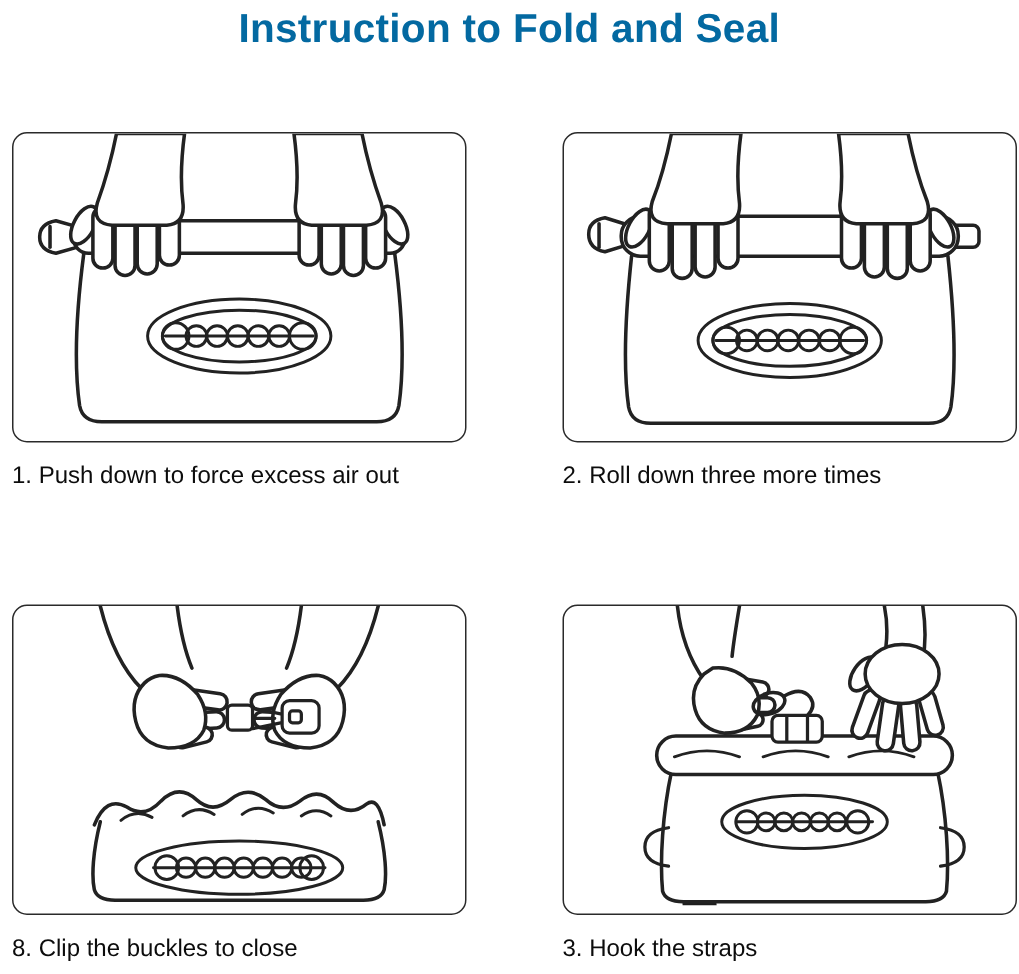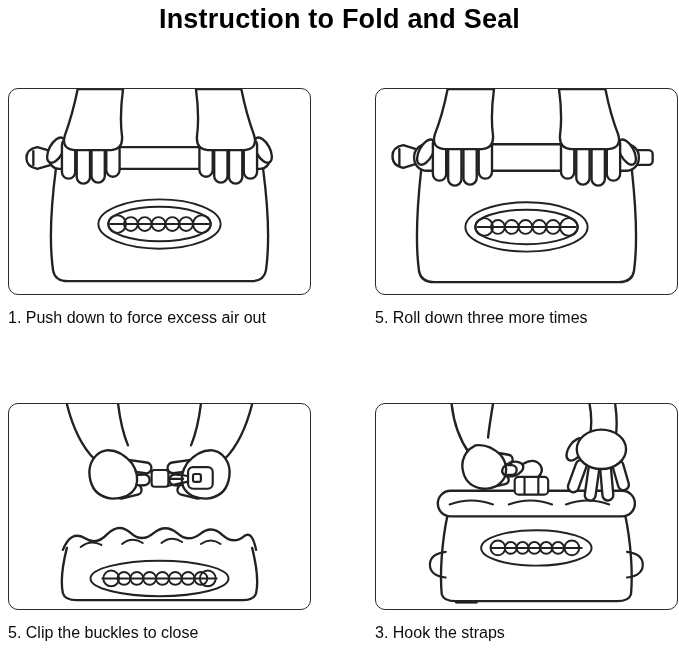--- a/index.html
+++ b/index.html
@@ -14,21 +14,21 @@
     color: #0d0d0d;
     overflow: hidden;
   }
   .page { width: 679px; height: 649px; }
   .page-title {
     margin: 2px 0 0 0;
     text-align: center;
     font-size: 27px;
     line-height: 34px;
     font-weight: 700;
-    color: #000000;
+    color: #0369a1;
     letter-spacing: 0.2px;
   }
   .steps-grid {
     display: grid;
     grid-template-columns: 303px 303px;
     column-gap: 64px;
     row-gap: 76px;
     margin: 52px 4px 0 8px;
   }
   .step-cell { width: 303px; }
@@ -139,21 +139,21 @@
           <g fill="#ffffff" stroke="#222" stroke-width="2.4" stroke-linecap="round" stroke-linejoin="round">
             <ellipse cx="252" cy="64" rx="7" ry="14" transform="rotate(-28 252 64)"></ellipse>
             <rect x="231.5" y="48" width="13.5" height="45" rx="6.7"></rect>
             <rect x="216" y="51" width="13.5" height="47" rx="6.7"></rect>
             <rect x="200.5" y="51" width="13.5" height="46" rx="6.7"></rect>
             <rect x="185" y="48" width="13.5" height="43" rx="6.7"></rect>
             <path d="M230,0 C234,20 239,36 243,46 Q247,60 233,61 L195,61 Q183,60 184,47 C186,32 185,15 183,0 Z"></path>
           </g>
         </svg>
       </div>
-      <div class="caption">5. Roll down three more times</div>
+      <div class="caption">2. Roll down three more times</div>
     </div>
 
     <div class="step-cell">
       <div class="panel">
         <svg viewBox="0 0 300 208" preserveAspectRatio="xMidYMid meet" aria-hidden="true">
           <g fill="none" stroke="#222" stroke-width="2.4" stroke-linecap="round" stroke-linejoin="round">
             <path d="M56,146 C51,166 50,183 52,192 Q54,199 66,199 L234,199 Q246,199 248,192 C250,183 249,166 244,146"></path>
             <path d="M52,148 Q60,128 74,136 Q86,144 97,132 Q109,120 121,131 Q132,141 144,131 Q156,121 168,131 Q179,141 191,132 Q203,122 214,133 Q225,143 236,134 Q244,128 248,148"></path>
             <path stroke-width="2" d="M70,145 Q80,137 91,143 M112,142 Q122,134 133,141 M152,141 Q162,133 173,140 M192,142 Q202,135 212,142"></path>
           </g>
@@ -185,21 +185,21 @@
             <path d="M214,52 Q224,62 220,78 Q216,94 198,96 Q180,96 174,84 Q170,72 178,60 Q190,46 204,47 Q210,48 214,52 Z"></path>
           </g>
           <g fill="#ffffff" stroke="#222" stroke-width="2.2" stroke-linecap="round" stroke-linejoin="round">
             <path fill="none" d="M159,69 L178,73 M159,83 L178,79 M159,76 L174,76"></path>
             <rect x="142" y="67" width="17" height="17" rx="3"></rect>
             <rect x="179" y="64" width="25" height="22" rx="5"></rect>
             <rect x="184" y="71" width="8" height="8" rx="2"></rect>
           </g>
         </svg>
       </div>
-      <div class="caption">5. Clip the buckles to close</div>
+      <div class="caption">8. Clip the buckles to close</div>
     </div>
 
     <div class="step-cell">
       <div class="panel">
         <svg viewBox="0 0 300 208" preserveAspectRatio="xMidYMid meet" aria-hidden="true">
           <path d="M96,108 C82,132 75,164 78,202 L100,202 C96,166 101,138 112,112 Z" fill="#1c1c1c" stroke="#1c1c1c" stroke-width="1"></path>
           <g fill="#ffffff" stroke="#222" stroke-width="2.4" stroke-linecap="round" stroke-linejoin="round">
             <path d="M70,112 C64,140 62,172 64,193 Q66,200 78,200 L242,200 Q254,200 256,193 C258,172 256,140 250,112 Z"></path>
             <rect x="60" y="88" width="200" height="26" rx="13"></rect>
           </g>

